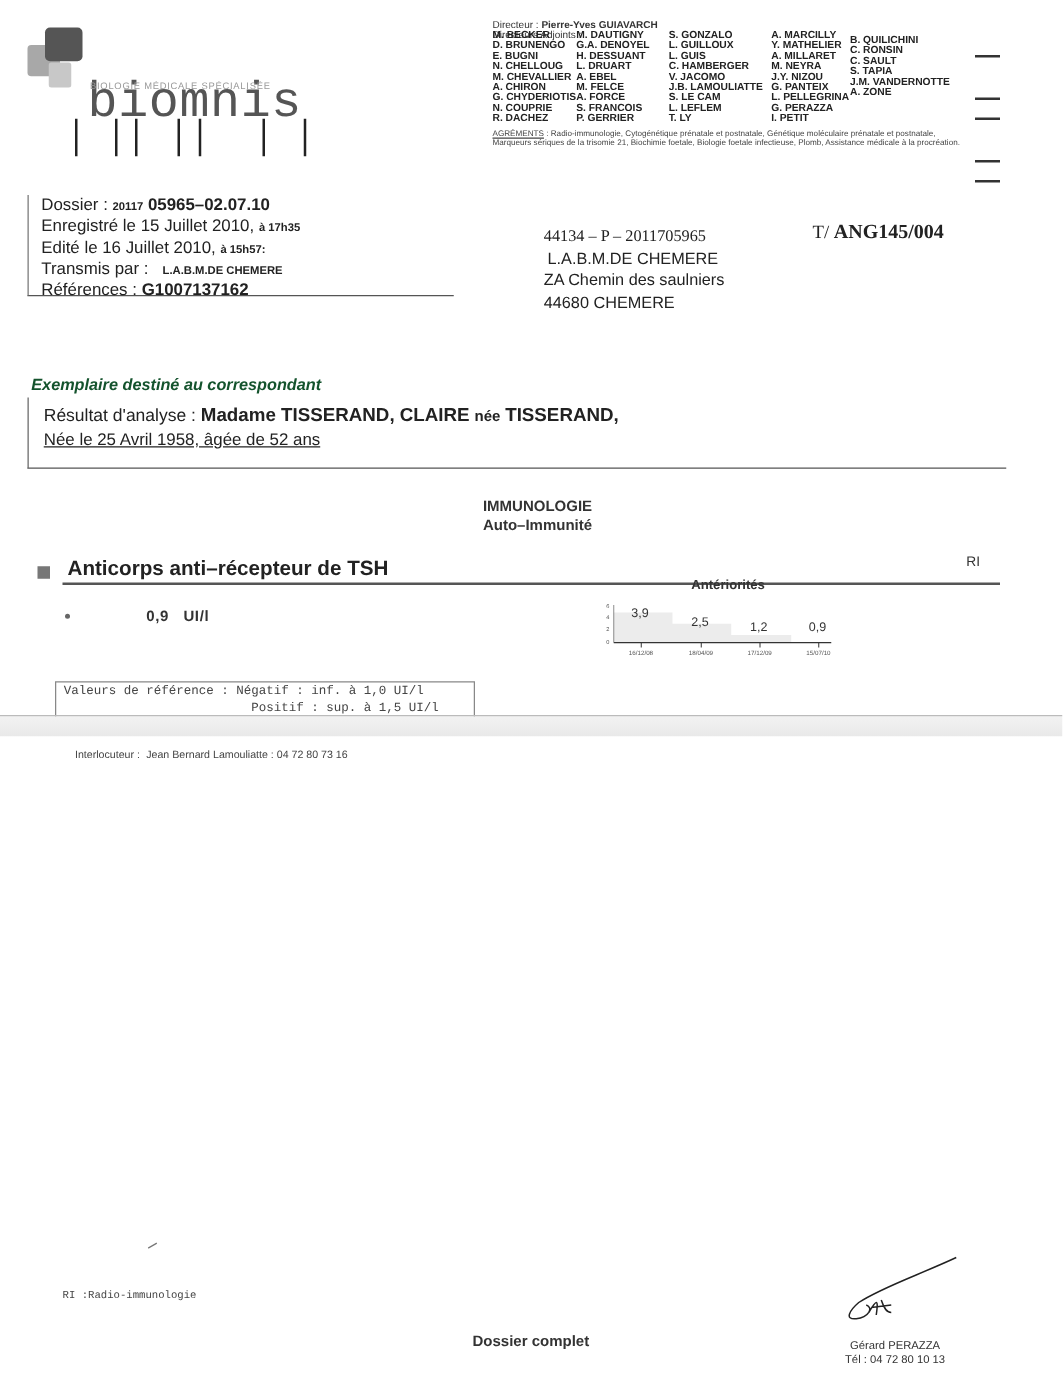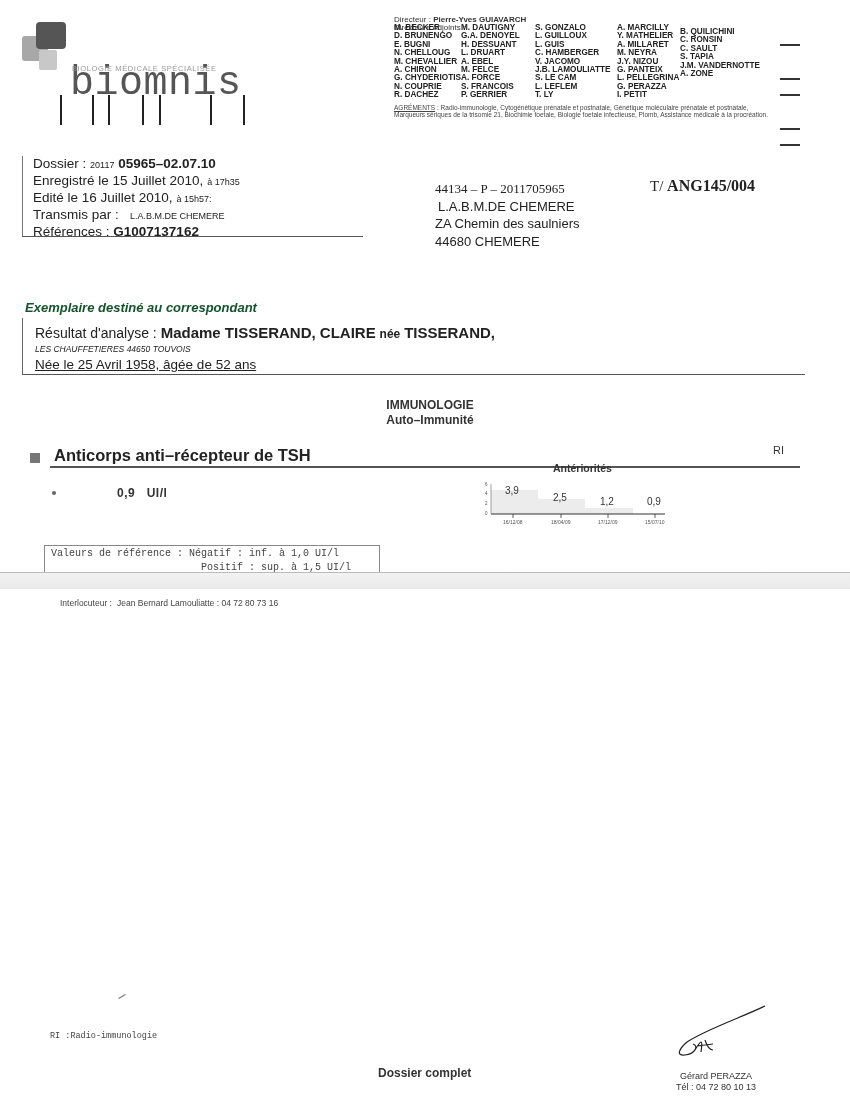--- a/index.html
+++ b/index.html
@@ -19,21 +19,21 @@
   .staff { left:394px; top:16px; font-size:8px; line-height:8.4px; color:#333; }
   .staff .dir-name { font-weight:bold; }
   .staff-cols { position:absolute; top:24px; font-size:8.2px; line-height:8.4px; font-weight:bold; color:#222; white-space:nowrap; }
   .agrements { left:394px; top:104px; width:375px; font-size:6.5px; line-height:7px; color:#444; }
   .agrements .u { text-decoration:underline; }
   .margin-tick { position:absolute; left:780px; width:20px; height:1.5px; background:#333; }
 
   
   .dossier { left:22px; top:156px; width:330px; height:80px; border-left:1px solid #777; border-bottom:1.5px solid #555; padding-left:10px; }
   .dossier .line { font-size:13.5px; line-height:15px; color:#222; white-space:nowrap; }
-  .dossier .sm { font-size:9px; }
+  .dossier .sm { font-size:9px;font-weight:bold; }
   .dossier .bd { font-weight:bold; }
 
   .addr { left:435px; top:180px; font-size:13px; line-height:17.5px; color:#222; }
   .addr .serif { font-family:"Liberation Serif", serif; font-size:13px; }
   .tref { left:650px; top:177px; font-family:"Liberation Serif", serif; font-size:15px; color:#222; }
   .tref b { font-size:16px; }
 
   .exemplaire { left:25px; top:300px; font-size:13px; font-weight:bold; font-style:italic; color:#14532d;text-align:center; }
   .patient-box { left:22px; top:318px; width:770px; height:56px; border-left:1px solid #666; border-bottom:1.5px solid #555; padding-left:12px; }
   .patient-box .l1 { font-size:14px; margin-top:6px; white-space:nowrap; }
@@ -167,21 +167,20 @@
   <div>ZA Chemin des saulniers</div>
   <div>44680 CHEMERE</div>
 </div>
 <div class="abs tref">
   <span>T/</span> <b>ANG145/004</b>
 </div>
 
 <div class="abs exemplaire">Exemplaire destiné au correspondant</div>
 <div class="abs patient-box">
   <div class="l1"><span>Résultat d'analyse :</span> <span class="bd">Madame TISSERAND, CLAIRE</span> <span class="sm">née</span> <span class="bd">TISSERAND,</span></div>
-  <div class="l2">LES CHAUFFETIERES  44650 TOUVOIS</div>
   <div class="l3">Née le 25 Avril 1958, âgée de 52 ans</div>
 </div>
 
 <div class="abs section">
   <div>IMMUNOLOGIE</div>
   <div>Auto–Immunité</div>
 </div>
 
 <div class="abs test-bullet"></div>
 <div class="abs test-title">Anticorps anti–récepteur de TSH</div>

